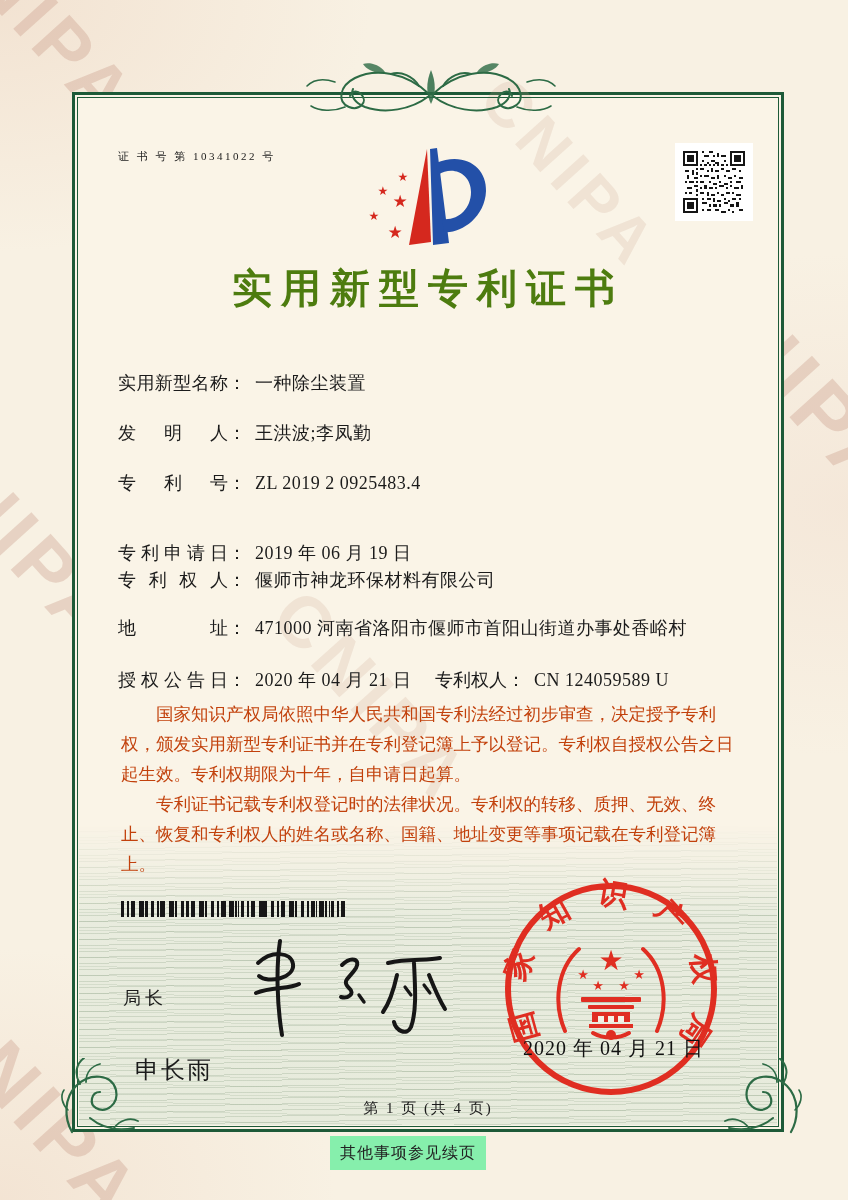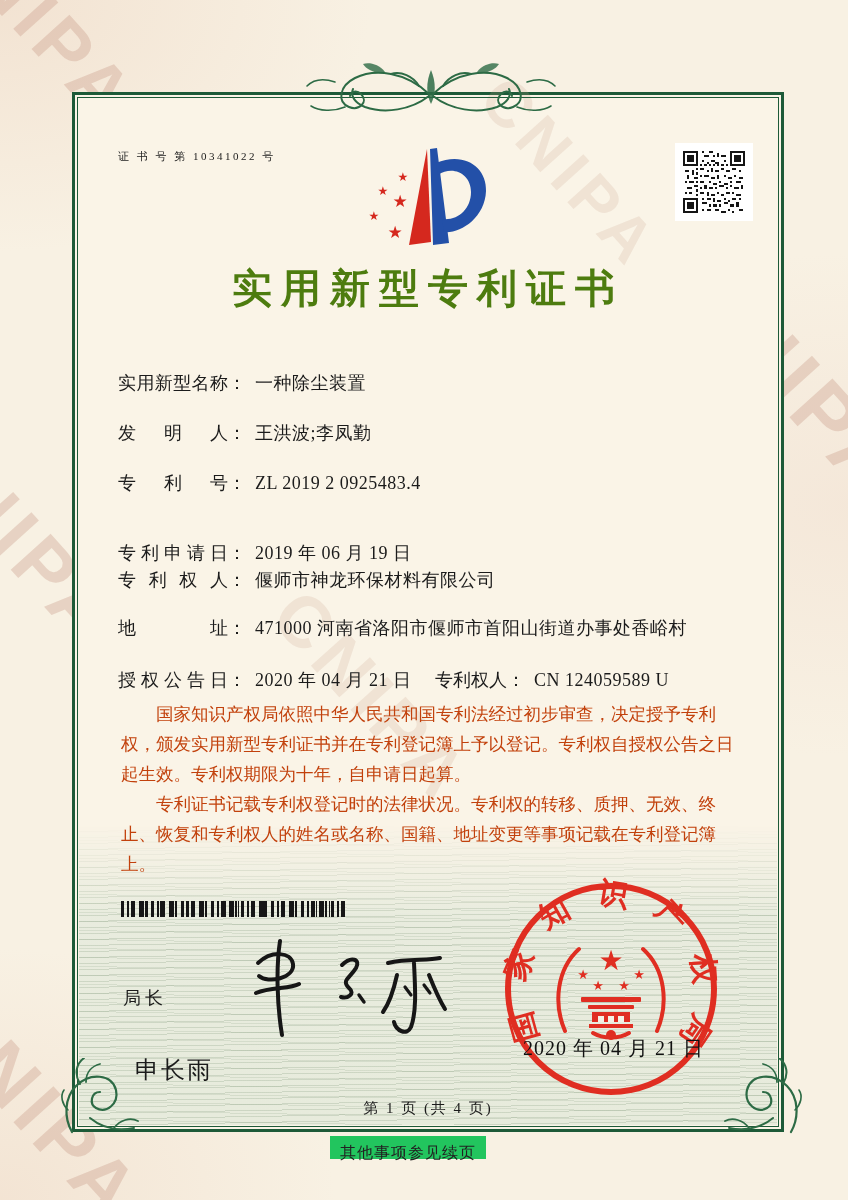--- a/index.html
+++ b/index.html
@@ -65,22 +65,22 @@
   .officer-name{position:absolute;left:60px;top:915px;font-size:24px;letter-spacing:2px;z-index:2;margin-top:44px;}
   .signature{position:absolute;left:163px;top:840px;z-index:2;}
   .seal{position:absolute;left:420px;top:778px;z-index:2;opacity:.95;}
   .seal-date{position:absolute;left:448px;top:940px;width:220px;font-size:20px;color:#111;letter-spacing:1px;z-index:3;white-space:nowrap;}
   .page-num{position:absolute;left:0;right:0;top:1004px;text-align:center;font-size:15px;letter-spacing:2px;z-index:3;}
   .ornament-top{position:absolute;left:216px;top:-37px;z-index:6;}
   .corner{position:absolute;z-index:6;}
   .corner-bl{left:-19px;top:963px;}
   .corner-br{left:648px;top:963px;transform:scaleX(-1);}
   .footer-note{
-    position:absolute;left:330px;top:1136px;width:156px;height:23px;z-index:2;
-    background:#22c55e;text-align:center;line-height:33px;font-size:16px;letter-spacing:1px;color:#222;
+    position:absolute;left:330px;top:1136px;width:156px;height:34px;z-index:2;
+    background:#86efac;text-align:center;line-height:33px;font-size:16px;letter-spacing:1px;color:#222;
   }
 </style>
 </head>
 <body>
 
 <div class="wm" style="left:-95px;top:-28px;font-size:74px;">CNIPA</div>
 <div class="wm" style="left:648px;top:330px;font-size:84px;">CNIPA</div>
 <div class="wm" style="left:-122px;top:488px;font-size:78px;">CNIPA</div>
 <div class="wm" style="left:-100px;top:1062px;font-size:78px;">CNIPA</div>
 

